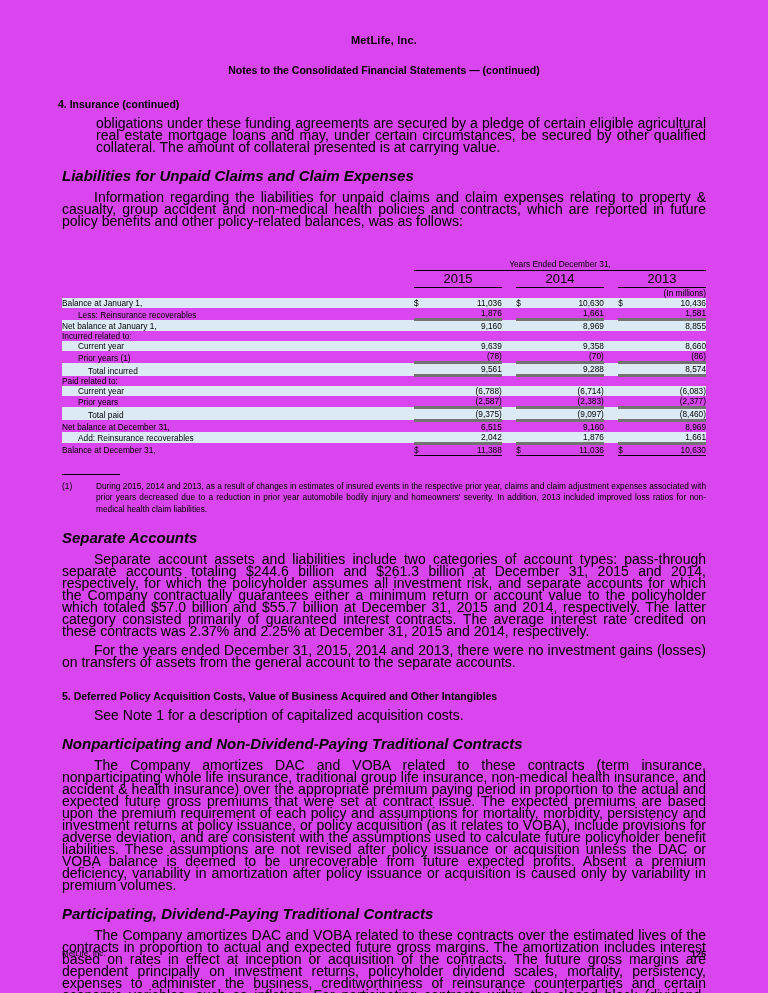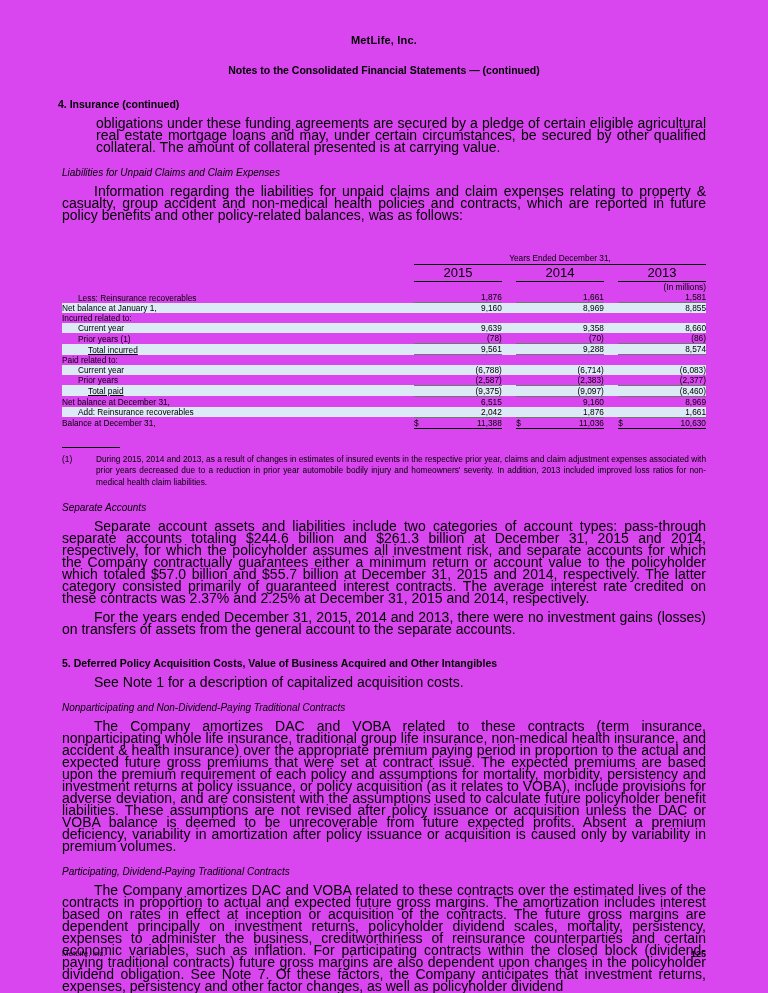--- a/index.html
+++ b/index.html
@@ -34,22 +34,22 @@
   }
   .section-head {
     font-size: 10.5px;
     font-weight: bold;
     margin: 22px 0 0 0;
   }
   .section-head.indent {
     margin-left: -4px;
   }
   .sub-head {
-    font-size: 10px;
-    font-weight: normal;
+    font-size: 15px;
+    font-weight: bold;
     font-style: italic;
     margin: 14px 0 0 0;
   }
   p.body {
     font-size: 14px;
     line-height: 12px;
     margin: 7px 0 0 0;
     text-align: justify;
   }
   p.body.ind {
@@ -97,33 +97,33 @@
     padding: 2px 0 3px 0;
   }
   tr.shade td {
     background: #dceaf5;
   }
   td.lbl {
     padding: 2.6px 0 2.6px 4px;
     white-space: nowrap;
   }
   td.lbl.i1 { padding-left: 16px; }
-  td.lbl.i2 { padding-left: 26px; text-decoration: underline; }
+  td.lbl.i2 { padding-left: 26px; }
   td.cur {
     text-align: left;
     width: 10px;
     padding: 2.6px 0;
   }
   td.num {
     text-align: right;
     padding: 2.6px 6px 2.6px 0;
     white-space: nowrap;
   }
   td.gap { width: 14px; }
-  .u1 { border-bottom: 1px solid #737373; }
+  .u1 { border-bottom: 3px solid #737373; }
   .u2 {
     border-bottom: 1px solid #000;
     box-shadow: 0 3px 0 -2px #000;
   }
   .fn-rule {
     width: 58px;
     border-top: 1px solid #000;
     margin: 18px 0 6px 0;
     height: 0;
   }
@@ -203,20 +203,31 @@
             <td colspan="2" class="hdr-rule"></td>
             <td class="gap"></td>
             <td colspan="2" class="hdr-rule"></td>
             <td class="gap"></td>
             <td colspan="2" class="hdr-rule"></td>
           </tr>
           <tr>
             <td></td>
             <td colspan="8" class="inmillions">(In millions)</td>
           </tr>
+          <tr class="shade">
+            <td class="lbl i0">Balance at January 1,</td>
+            <td class="cur">$</td>
+            <td class="num">11,036</td>
+            <td class="gap"></td>
+            <td class="cur">$</td>
+            <td class="num">10,630</td>
+            <td class="gap"></td>
+            <td class="cur">$</td>
+            <td class="num">10,436</td>
+          </tr>
           <tr>
             <td class="lbl i1">Less: Reinsurance recoverables</td>
             <td class="cur u1"></td>
             <td class="num u1">1,876</td>
             <td class="gap"></td>
             <td class="cur u1"></td>
             <td class="num u1">1,661</td>
             <td class="gap"></td>
             <td class="cur u1"></td>
             <td class="num u1">1,581</td>

